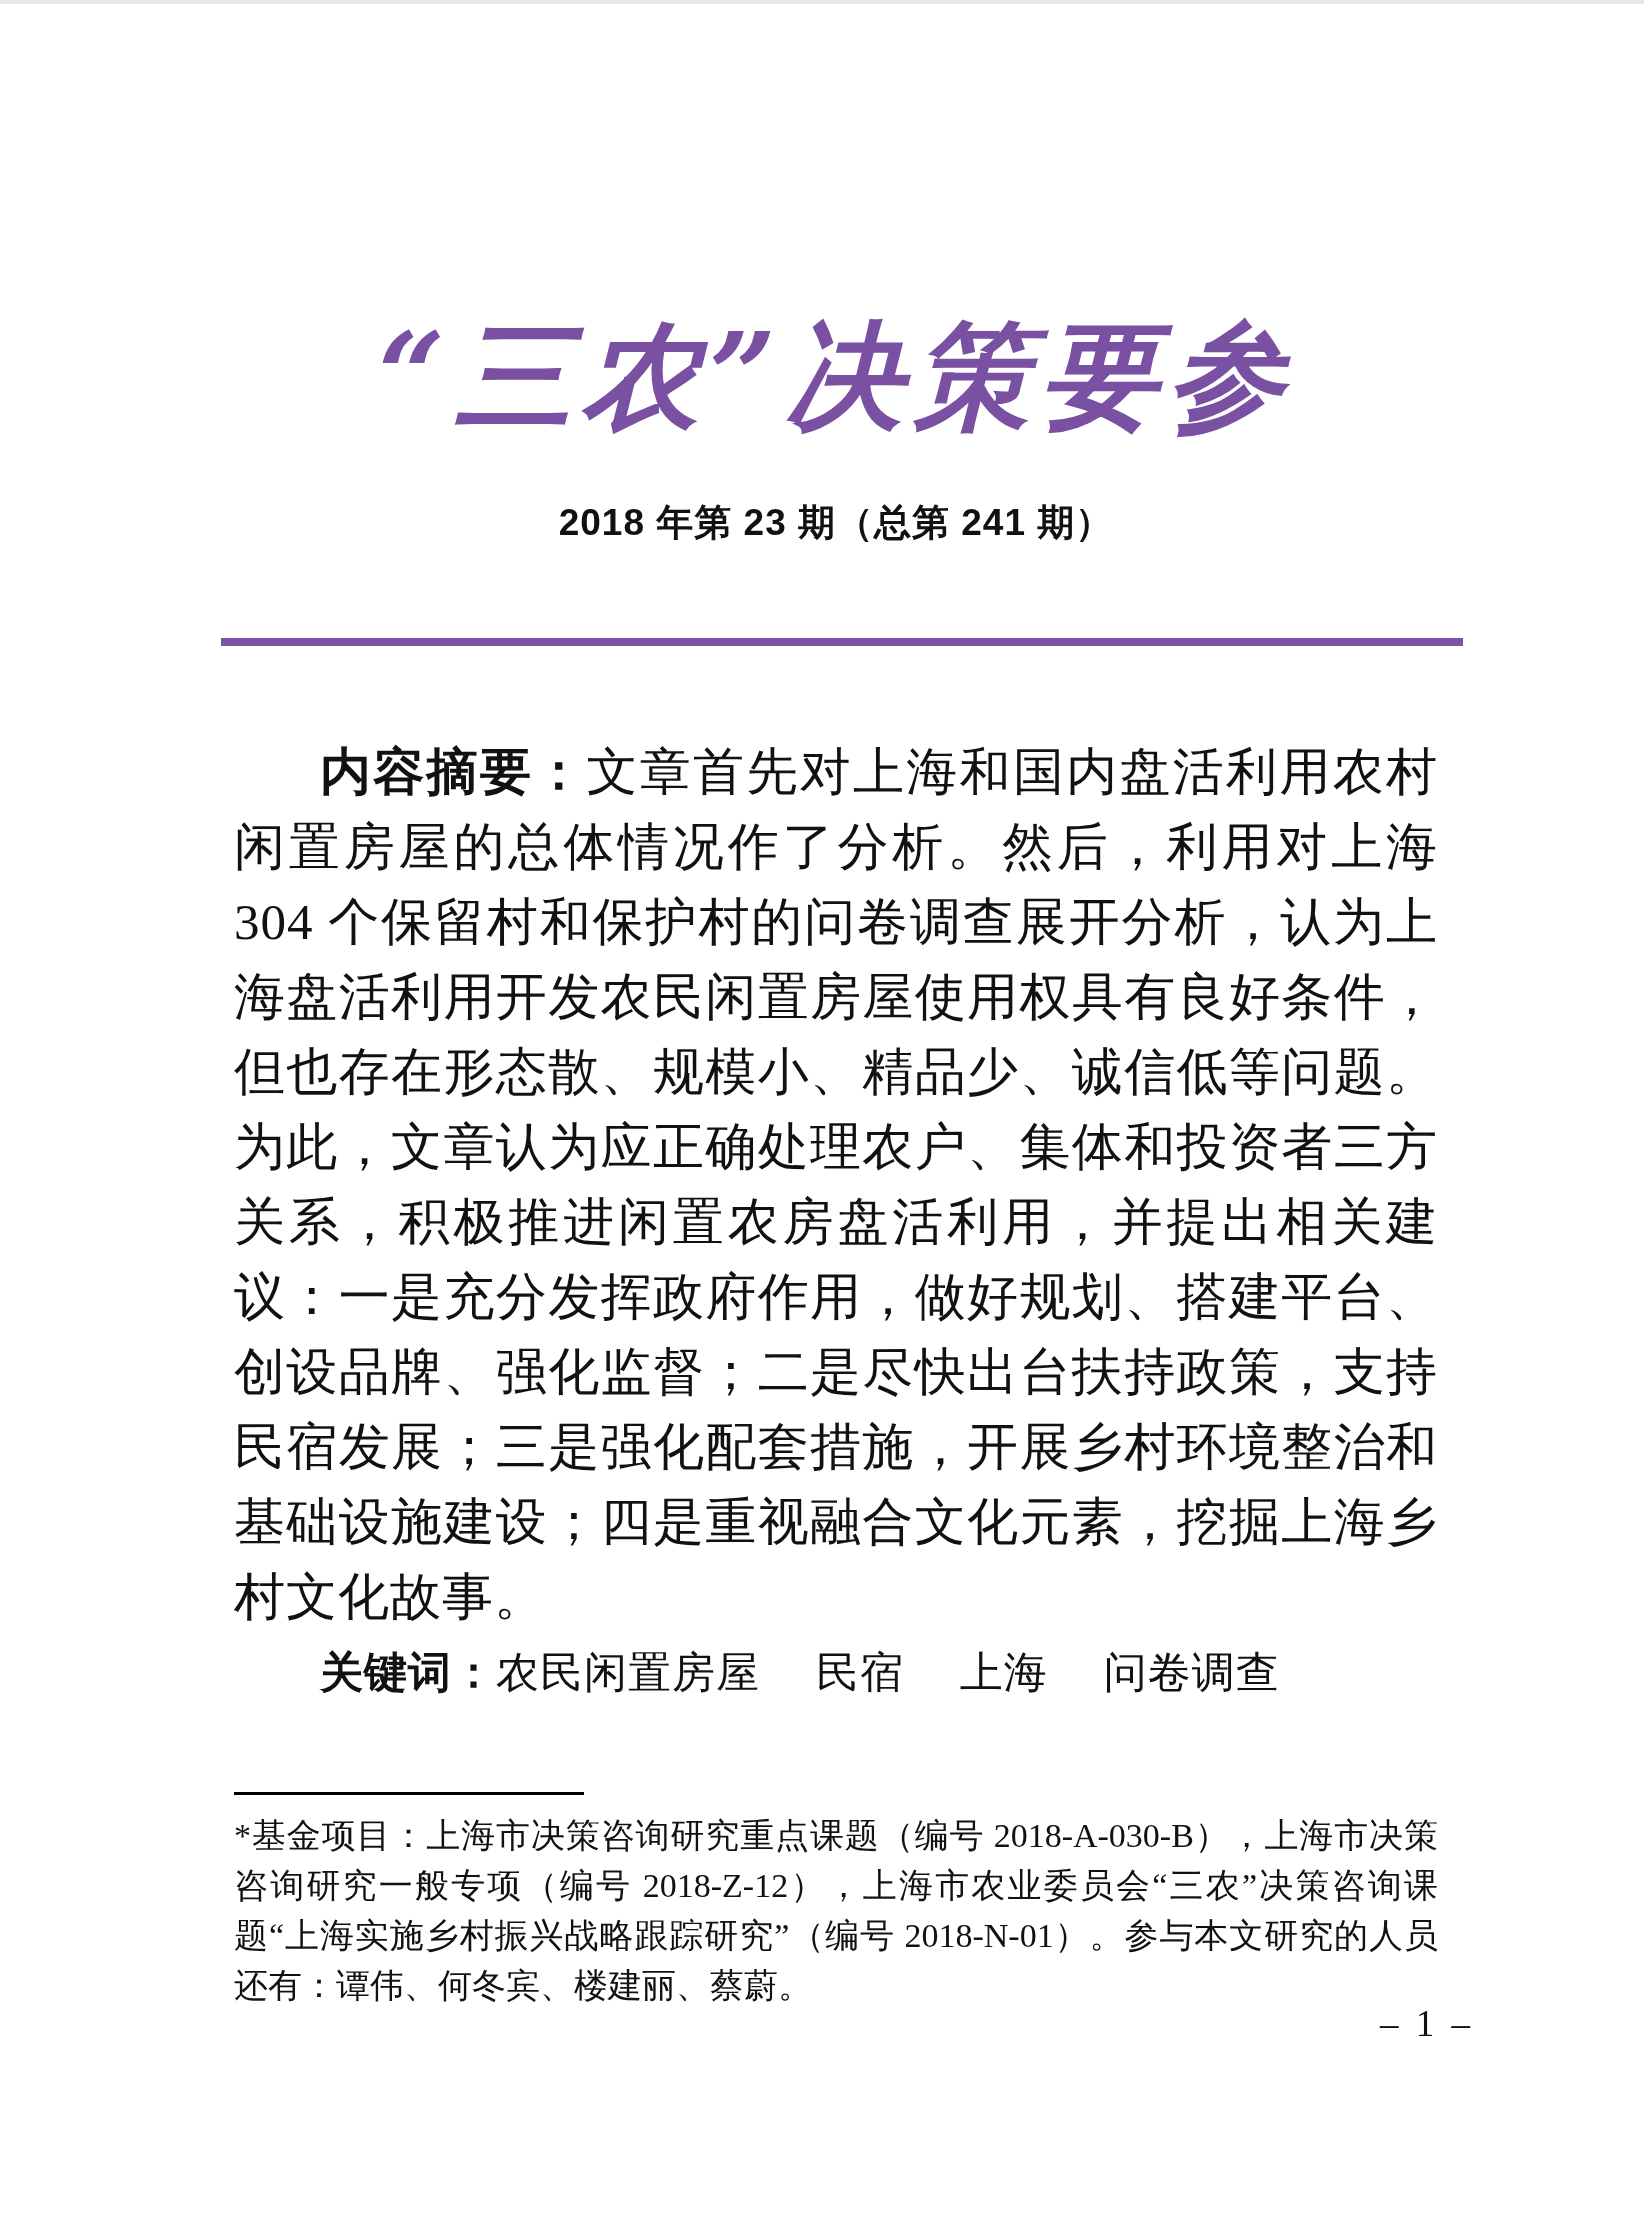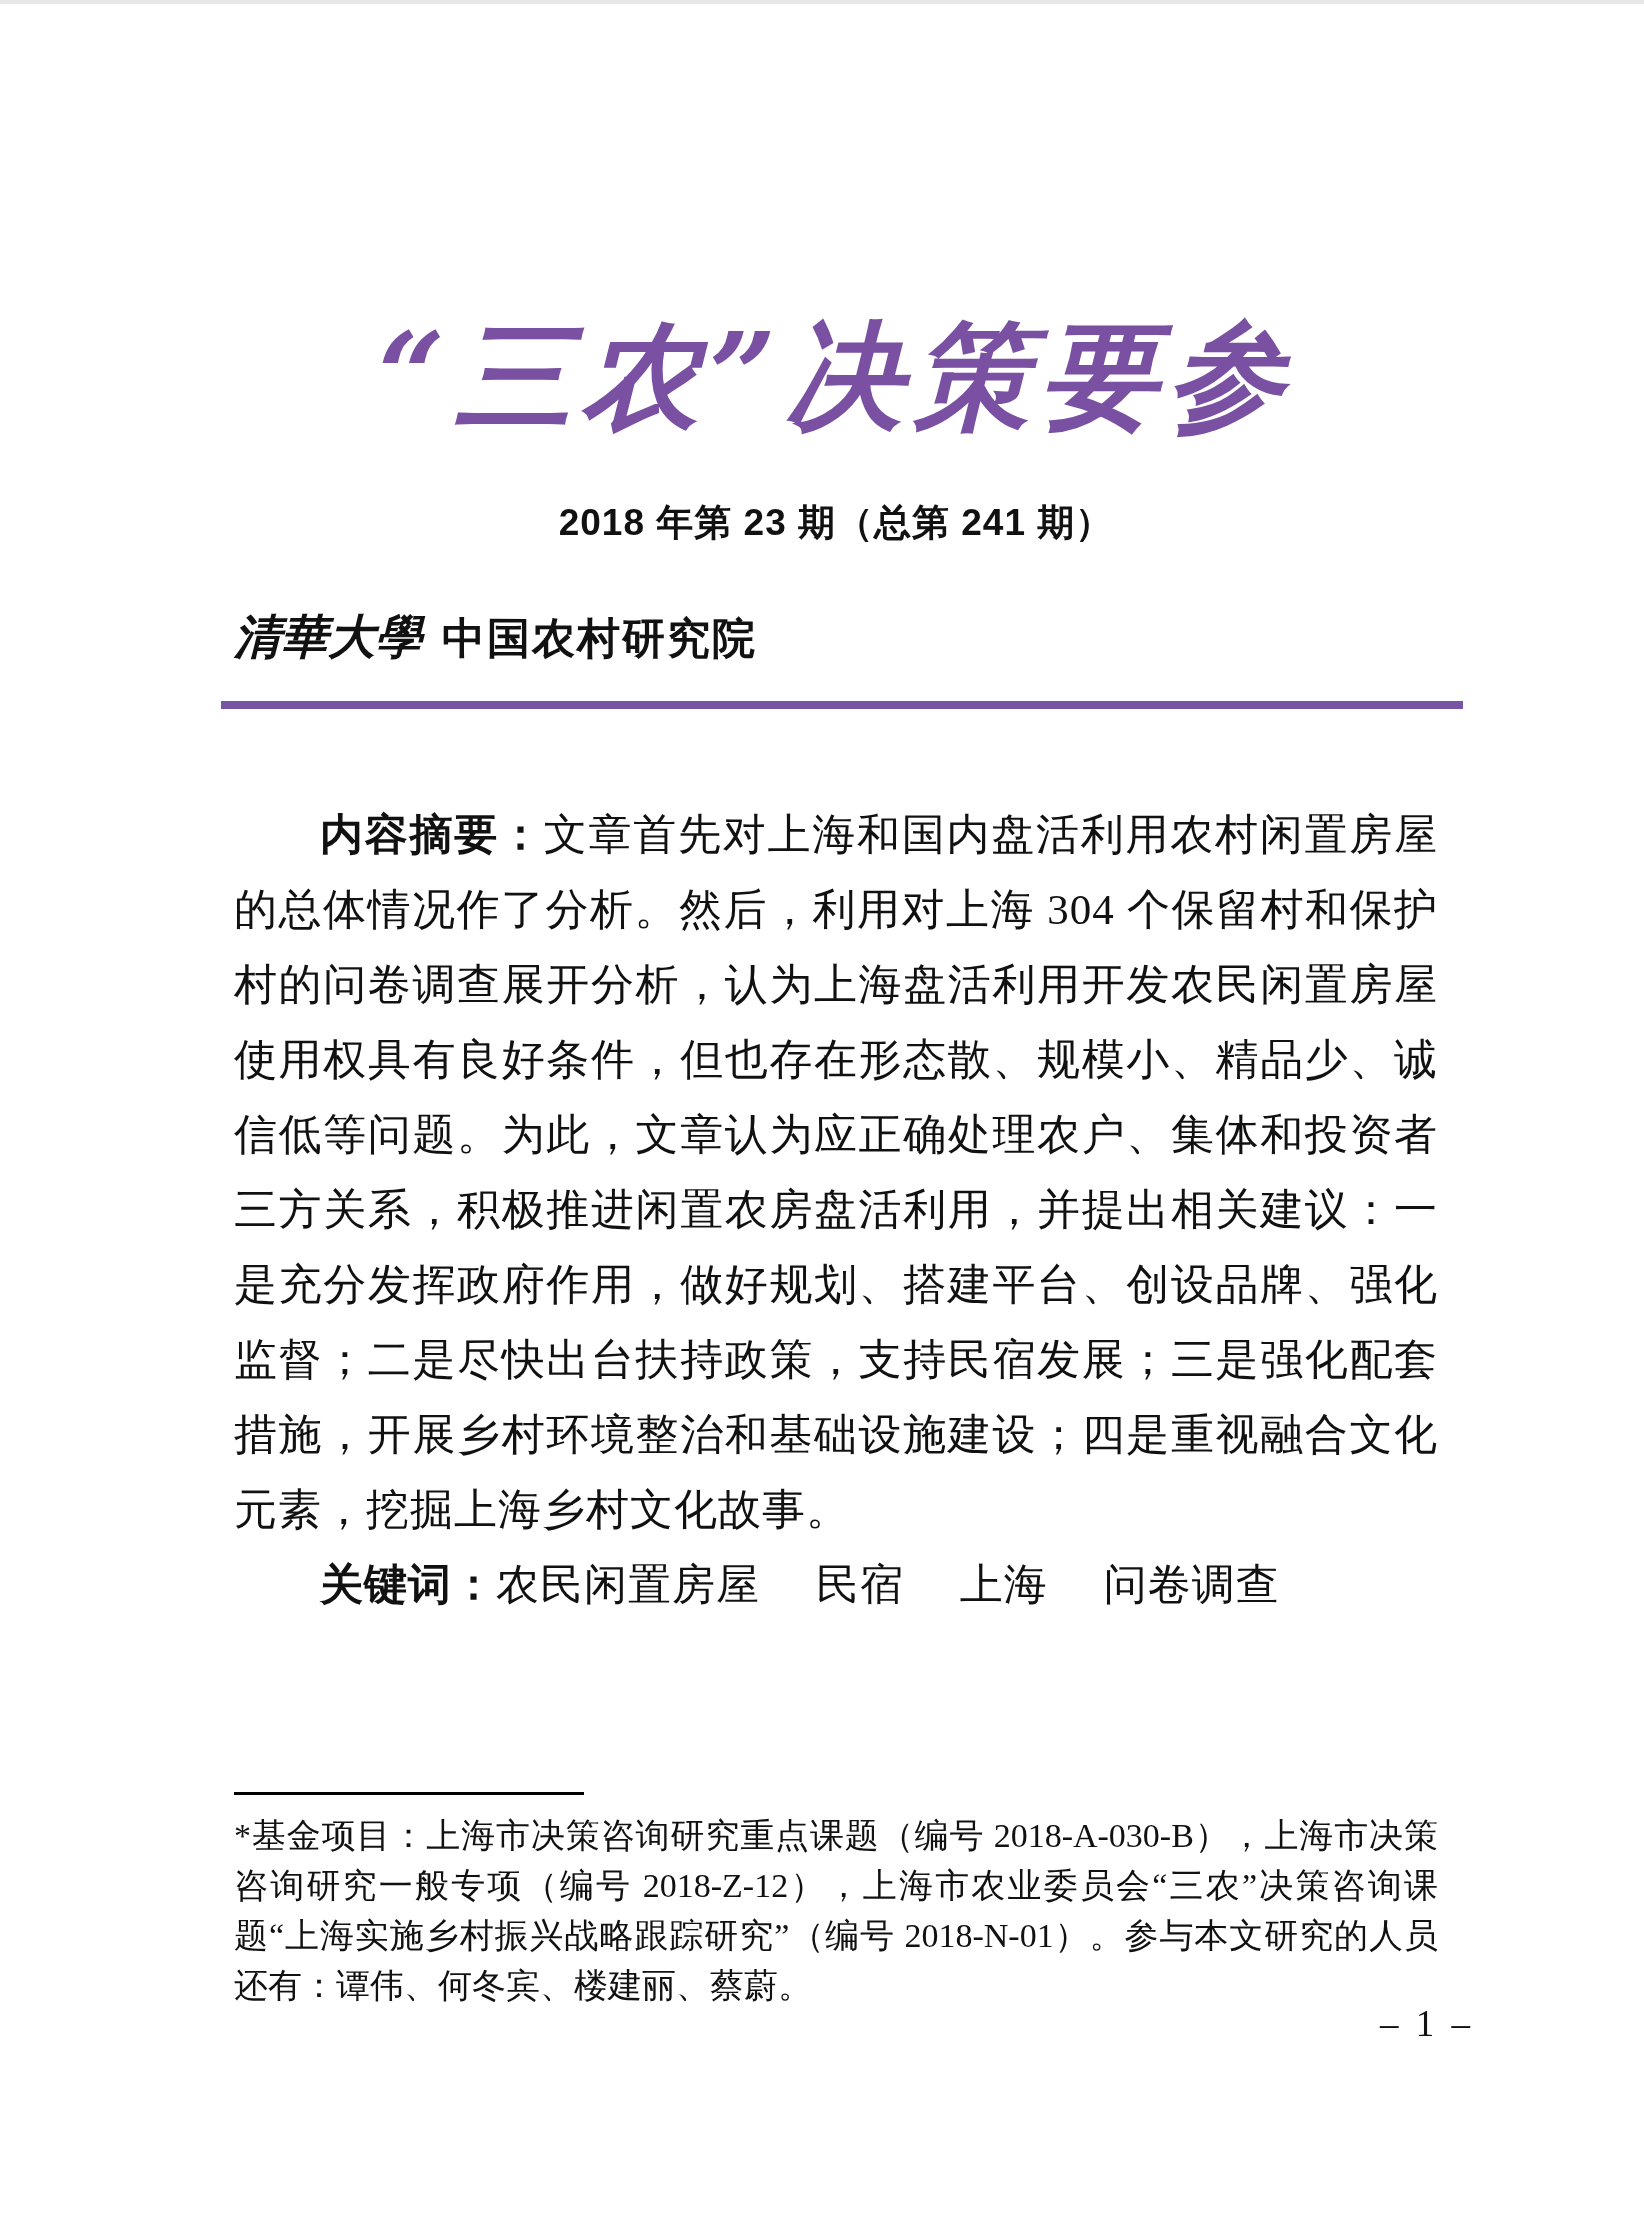--- a/index.html
+++ b/index.html
@@ -73,21 +73,21 @@
     letter-spacing: 2px;
     line-height: 1.2;
   }
   .article-title sup {
     font-size: 30px;
     vertical-align: super;
     line-height: 0;
   }
   .abstract {
     margin: 88px 0 0 0;
-    font-size: 43px;
+    font-size: 51px;
     line-height: 75px;
     text-align: justify;
     text-indent: 86px;
     letter-spacing: 1px;
   }
   .inline-label {
     font-weight: bold;
     font-family: "Liberation Sans", "DejaVu Sans", sans-serif;
   }
   .keywords-line {
@@ -130,24 +130,20 @@
 <body>
 
 <div class="page">
 
   <header>
     <h1 class="masthead-title">“三农”决策要参</h1>
 
     <div class="issue-line">2018 年第 23 期（总第 241 期）</div>
 
     <div class="pub-row">
-      <div class="pub-left">
-        <span class="university-logo">清華大學</span>
-        <span class="institute-name">中国农村研究院</span>
-      </div>
     </div>
 
     <div class="masthead-rule"></div>
   </header>
 
   <main>
 
     <p class="abstract"><span class="inline-label">内容摘要：</span><span>文章首先对上海和国内盘活利用农村闲置房屋的总体情况作了分析。然后，利用对上海 304 个保留村和保护村的问卷调查展开分析，认为上海盘活利用开发农民闲置房屋使用权具有良好条件，但也存在形态散、规模小、精品少、诚信低等问题。为此，文章认为应正确处理农户、集体和投资者三方关系，积极推进闲置农房盘活利用，并提出相关建议：一是充分发挥政府作用，做好规划、搭建平台、创设品牌、强化监督；二是尽快出台扶持政策，支持民宿发展；三是强化配套措施，开展乡村环境整治和基础设施建设；四是重视融合文化元素，挖掘上海乡村文化故事。</span></p>
 
     <p class="keywords-line"><span class="inline-label">关键词：</span><span class="keyword">农民闲置房屋</span><span class="keyword">民宿</span><span class="keyword">上海</span><span class="keyword">问卷调查</span></p>

